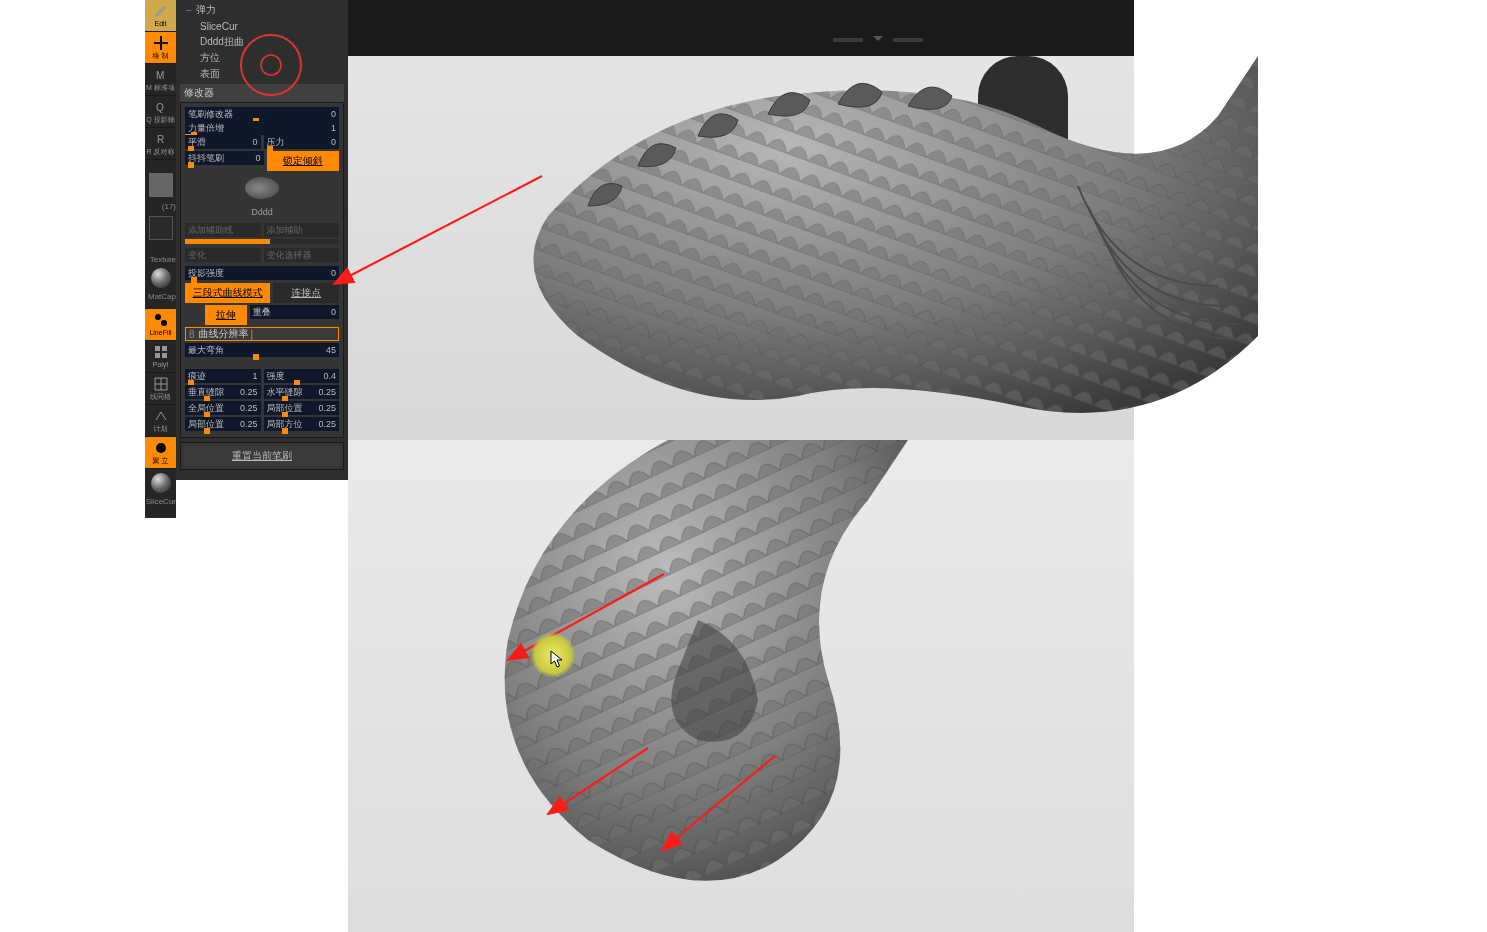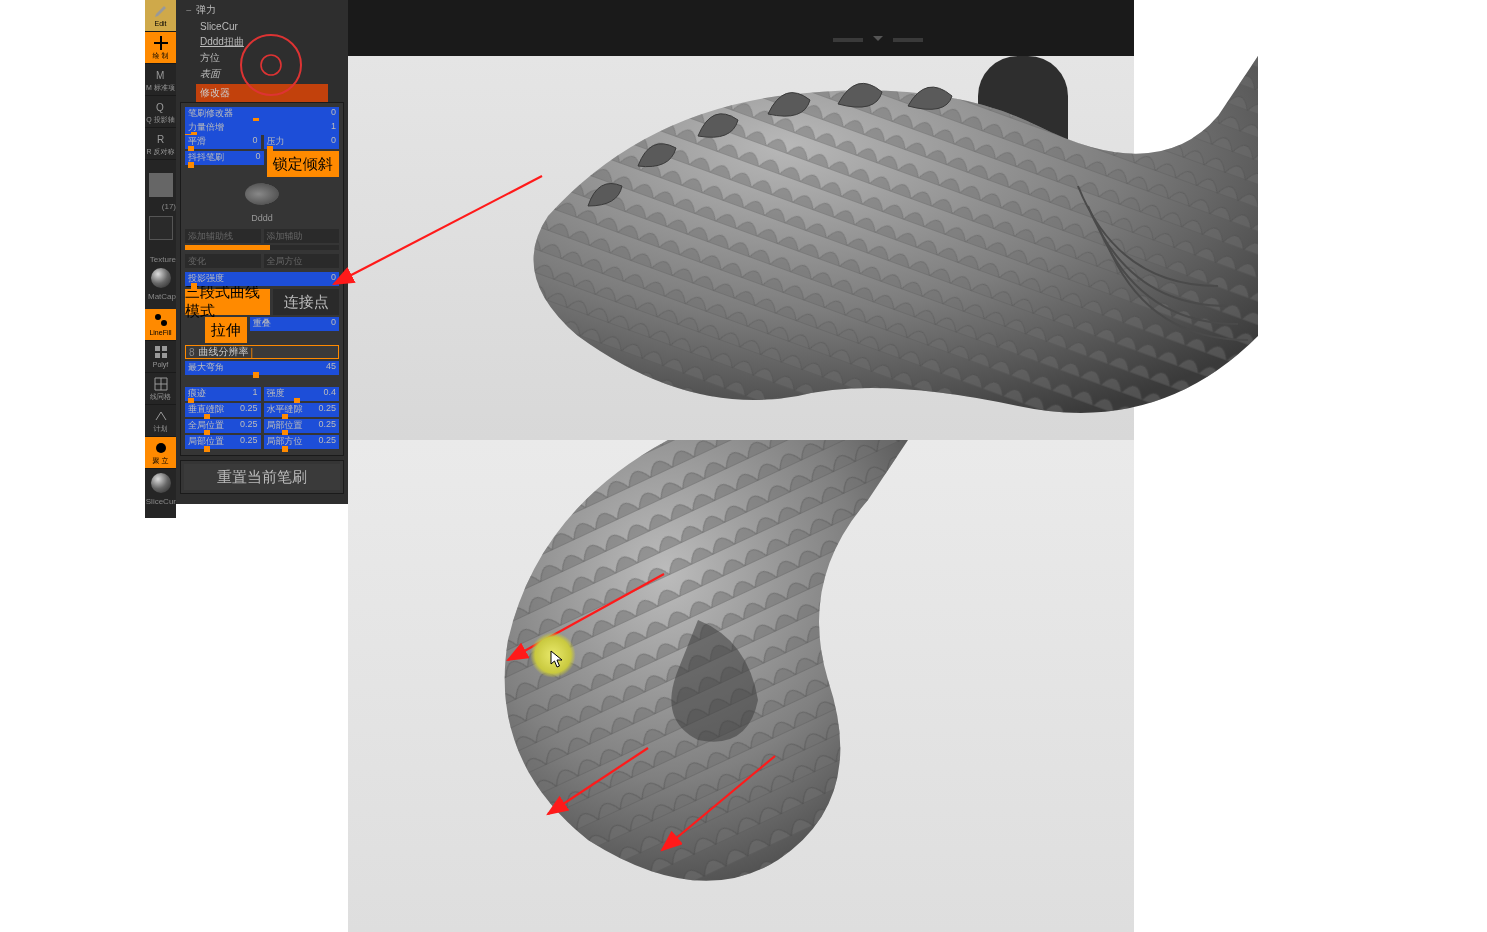--- a/index.html
+++ b/index.html
@@ -23,28 +23,28 @@
 .rail .swatch{width:24px;height:24px;margin:3px auto;background:#666;}
 .rail .lbl{color:#888;font-size:8px;text-align:right;padding:2px 0;}
 .rail .circ{width:20px;height:20px;border-radius:50%;background:radial-gradient(circle at 35% 30%,#ddd,#666,#222);margin:2px auto;}
 
 
 .panel{position:absolute;left:176px;top:0;width:172px;background:#2e2e2e;color:#bbb;padding-bottom:6px;}
 .plist{padding:2px 6px;}
 .plist .row{display:flex;align-items:center;height:16px;font-size:10px;color:#bbb;}
 .plist .expand{width:14px;text-align:center;color:#888;}
 .panel-sec{background:#353535;margin:0 4px 4px 4px;padding:4px;border:1px solid #1a1a1a;}
-.panel-hdr{background:#c2410c;color:#ccc;font-size:10px;padding:2px 4px;margin:0 20px;}
+.panel-hdr{background:#404040;color:#ccc;font-size:10px;padding:2px 4px;margin:0 4px;}
 .pair{display:flex;gap:3px;margin-bottom:2px;}
-.slider{flex:1;height:14px;background:#1d4ed8;position:relative;display:flex;padding:0 3px;}
+.slider{flex:1;height:14px;background:#0f172a;position:relative;display:flex;align-items:center;padding:0 3px;}
 .slider span{font-size:9px;color:#bbb;}
 .slider .val{margin-left:auto;}
 .slider .bar{position:absolute;left:0;bottom:-2px;height:3px;background:#ff8a00;}
 .slider .knob{position:absolute;bottom:-3px;width:6px;height:6px;background:#ff8a00;}
-.btn{flex:1;height:26px;display:flex;align-items:center;justify-content:center;font-size:15px;color:#bbb;background:#2a2a2a;}
+.btn{flex:1;height:20px;display:flex;align-items:center;justify-content:center;font-size:10px;color:#bbb;background:#2a2a2a;text-decoration:underline;}
 .btn.on{background:#ff8a00;color:#000;}
 .brush-ico{width:100%;height:44px;display:flex;flex-direction:column;align-items:center;justify-content:center;margin:4px 0;}
 .brush-ico .cloud{width:34px;height:22px;background:radial-gradient(ellipse at 40% 50%,#888,#555 70%,transparent 72%);border-radius:50%;}
 .brush-ico .nm{font-size:9px;color:#999;margin-top:8px;}
 .greyrow{display:flex;gap:3px;}
 .greyrow .g{flex:1;height:14px;background:#2a2a2a;font-size:9px;color:#666;display:flex;align-items:center;padding:0 3px;}
 .progress{height:5px;background:#2a2a2a;margin:2px 0 4px 0;position:relative;}
 .progress .fill{position:absolute;left:0;top:0;height:100%;background:#ff8a00;}
 .hl-input{height:14px;background:#3a3a3a;border:1px solid #ff8a00;display:flex;align-items:center;padding:0 3px;font-size:9px;color:#ccc;}
 .hl-input .pre{color:#888;margin-right:4px;}
@@ -223,27 +223,27 @@
 
 <div class="panel">
   <div class="plist">
     <div class="row">
           <span class="expand">−</span>
           <span>弹力</span>
         </div>
     <div class="row" style="padding-left:18px;">
           <span>SliceCur</span>
         </div>
-    <div class="row" style="padding-left:18px;text-decoration:underline;">
+    <div class="row" style="padding-left:18px;">
           <span>Dddd扭曲</span>
         </div>
     <div class="row" style="padding-left:18px;">
           <span>方位</span>
         </div>
-    <div class="row" style="padding-left:18px;font-style:italic;">
+    <div class="row" style="padding-left:18px;">
           <span>表面</span>
         </div>
   </div>
 
   <div class="panel-hdr">修改器</div>
   <div class="panel-sec">
     <div class="slider">
       <span>笔刷修改器</span>
           <span class="val">0</span>
       <div class="knob" style="left:44%;"></div>
@@ -280,21 +280,21 @@
     </div>
     <div class="greyrow">
           <div class="g">添加辅助线</div>
           <div class="g">添加辅助</div>
         </div>
     <div class="progress">
           <div class="fill" style="width:55%;"></div>
         </div>
     <div class="greyrow">
           <div class="g">变化</div>
-          <div class="g">全局方位</div>
+          <div class="g">变化选择器</div>
         </div>
     <div style="height:4px;"></div>
     <div class="slider">
           <span>投影强度</span>
           <span class="val">0</span>
           <div class="knob" style="left:4%;"></div>
         </div>
 
     <div class="pair" style="margin-top:3px;">
       <div class="btn on" style="flex:1.3;">三段式曲线模式</div>

